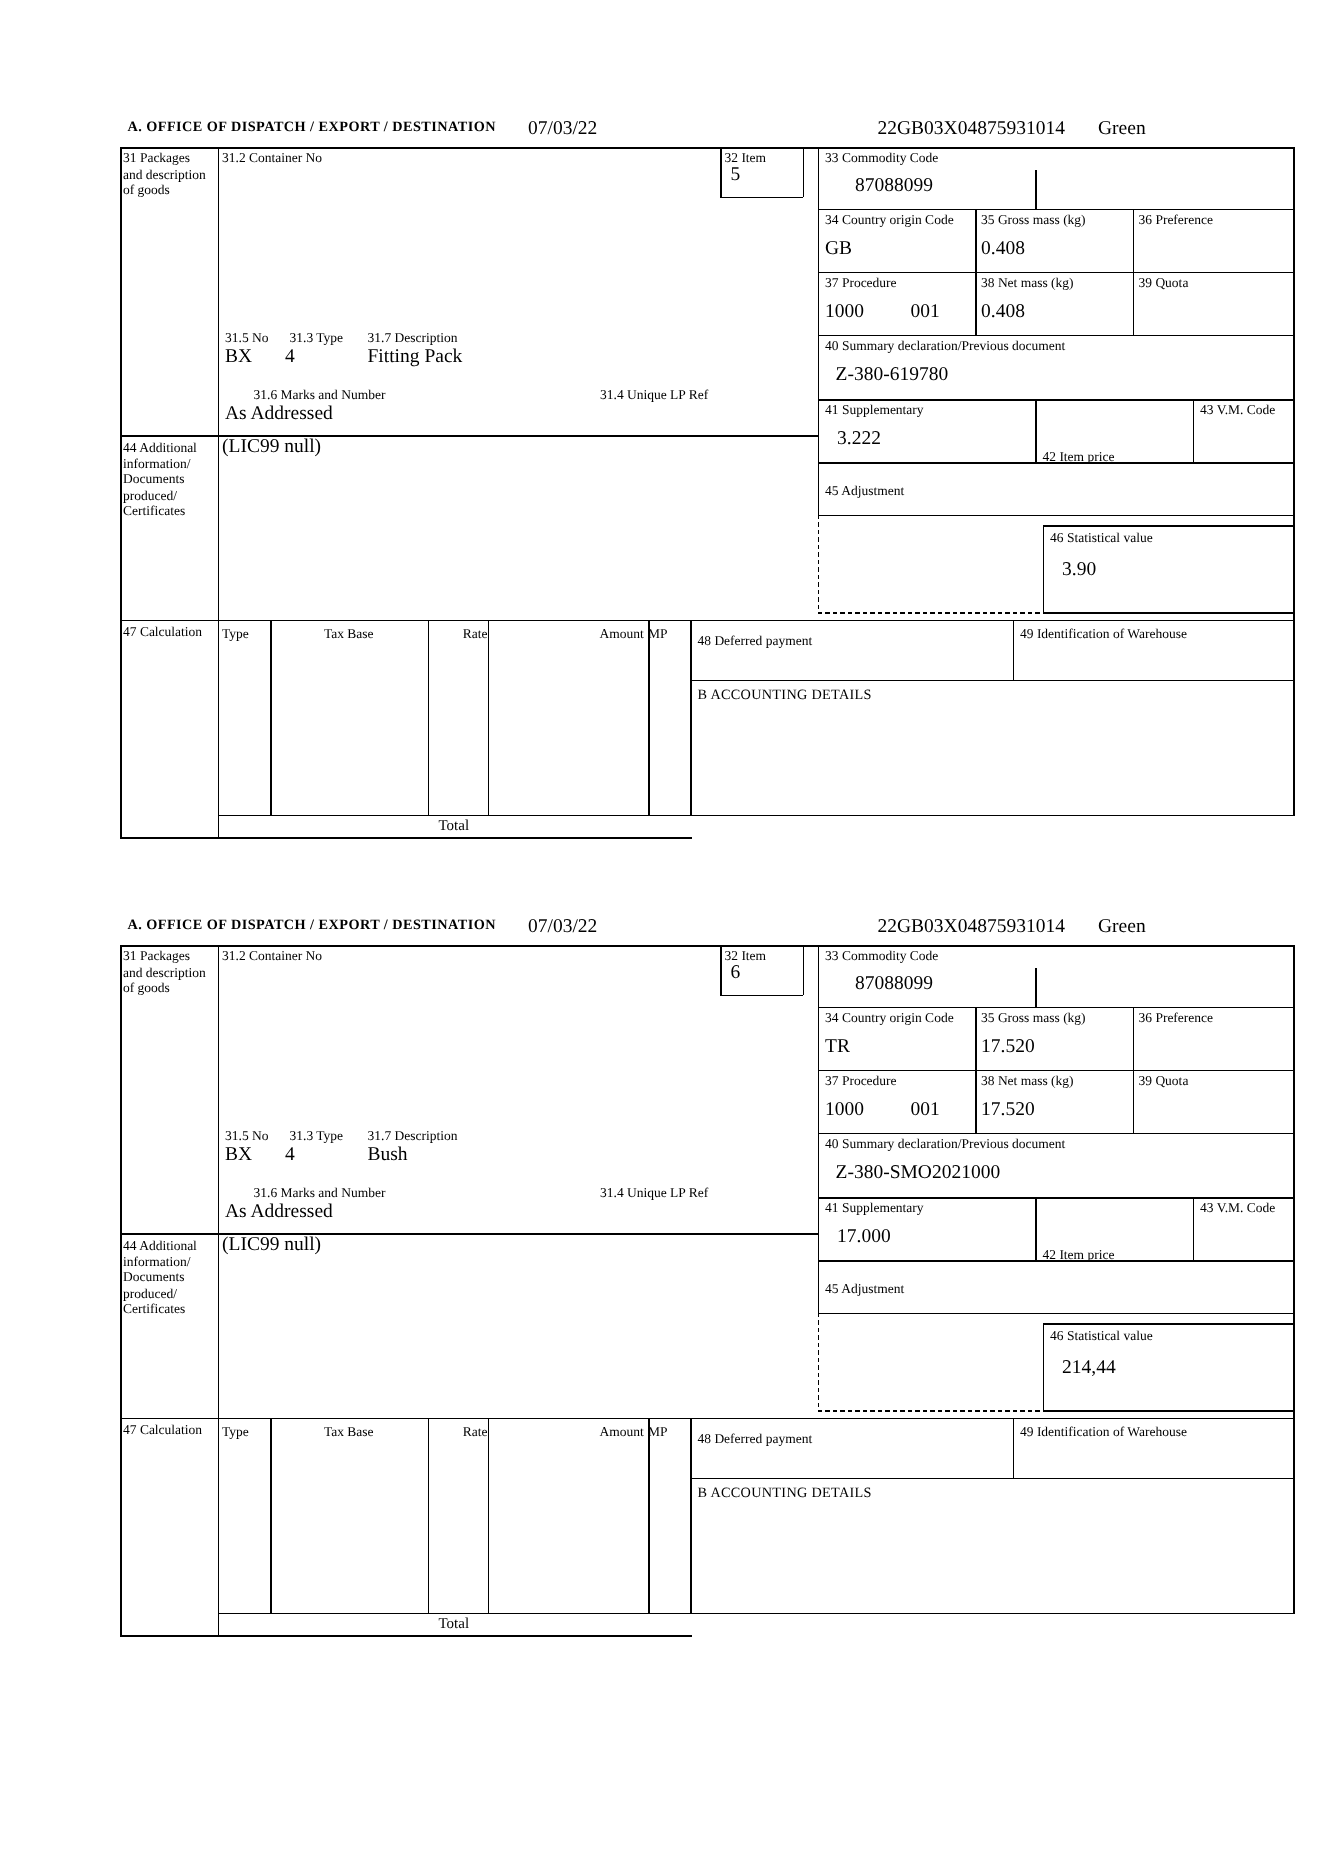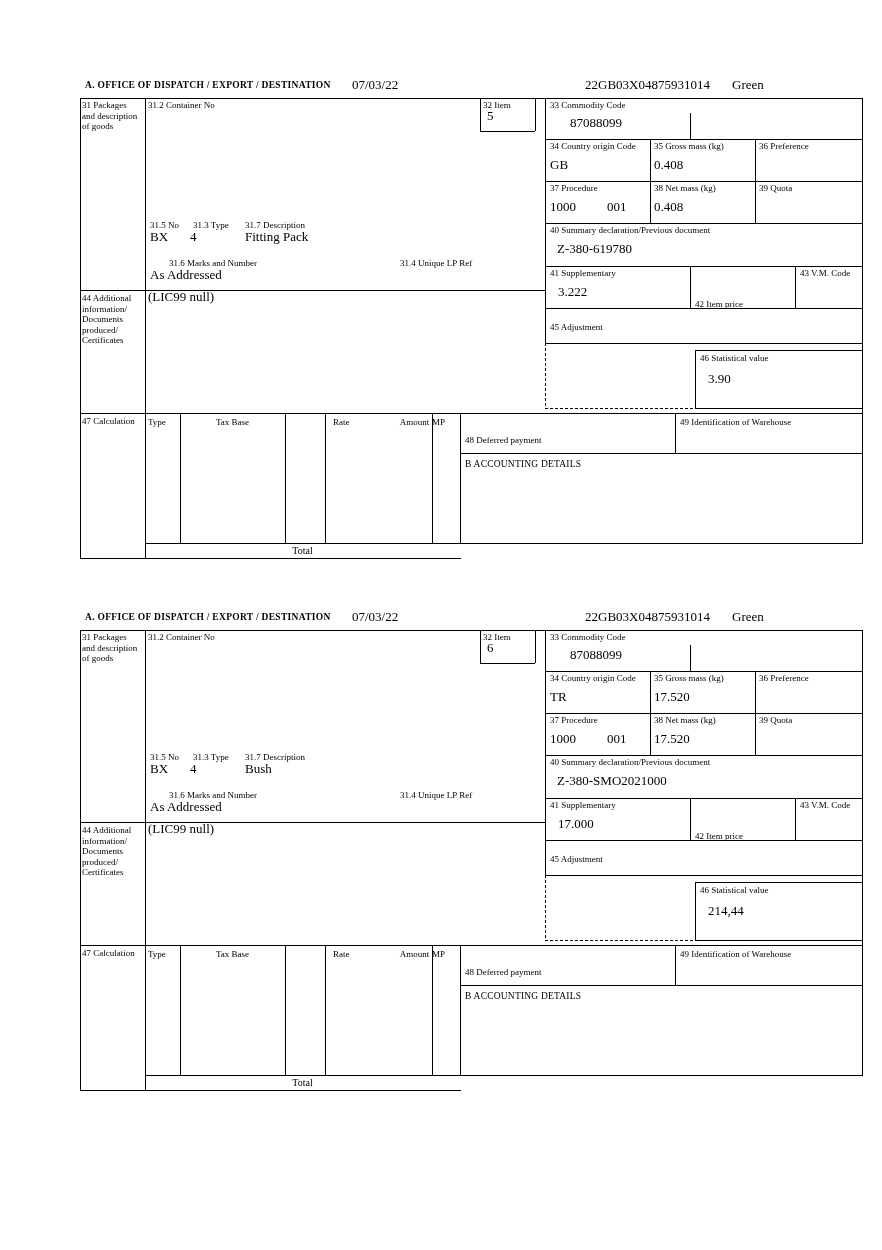--- a/index.html
+++ b/index.html
@@ -54,24 +54,24 @@
   .t-42  { left:615px; top:190px;margin-top:31px; }
   .t-43  { left:720px; top:190px; }
   .t-44  { left:2px;   top:215px; width:60px; }
   .v-addl{ left:68px;  top:212px; }
   .t-45  { left:470px; top:244px; }
   .t-46  { left:620px; top:275px; }
   .v-stat{ left:628px; top:294px; }
   .t-47  { left:2px;   top:338px; width:60px; }
   .th-type { left:68px;  top:339px; }
   .th-tax  { left:100px; top:339px; width:105px; text-align:center; }
-  .th-rate { left:205px; top:339px; width:40px;  text-align:left;margin-left:48px; }
+  .th-rate { left:205px; top:339px; width:40px;  text-align:right; }
   .th-amt  { left:245px; top:339px; width:107px; text-align:center;padding-left:36px; }
   .th-mp   { left:352px; top:339px; width:28px;  text-align:left; }
-  .t-48  { left:385px; top:357px;text-align:center; }
+  .t-48  { left:385px; top:344px;text-align:center; }
   .t-49  { left:600px; top:339px; }
   .t-acct{ left:385px; top:381px; font-size:9.5px; letter-spacing:.2px; }
   .t-total{ left:65px; top:467px; width:315px; text-align:center; font-size:10px; }
 </style>
 </head>
 <body>
 
 <svg width="0" height="0" style="position:absolute" aria-hidden="true">
   <defs>
     <g id="grid-geom" stroke="#000" stroke-width="1" shape-rendering="crispEdges">

